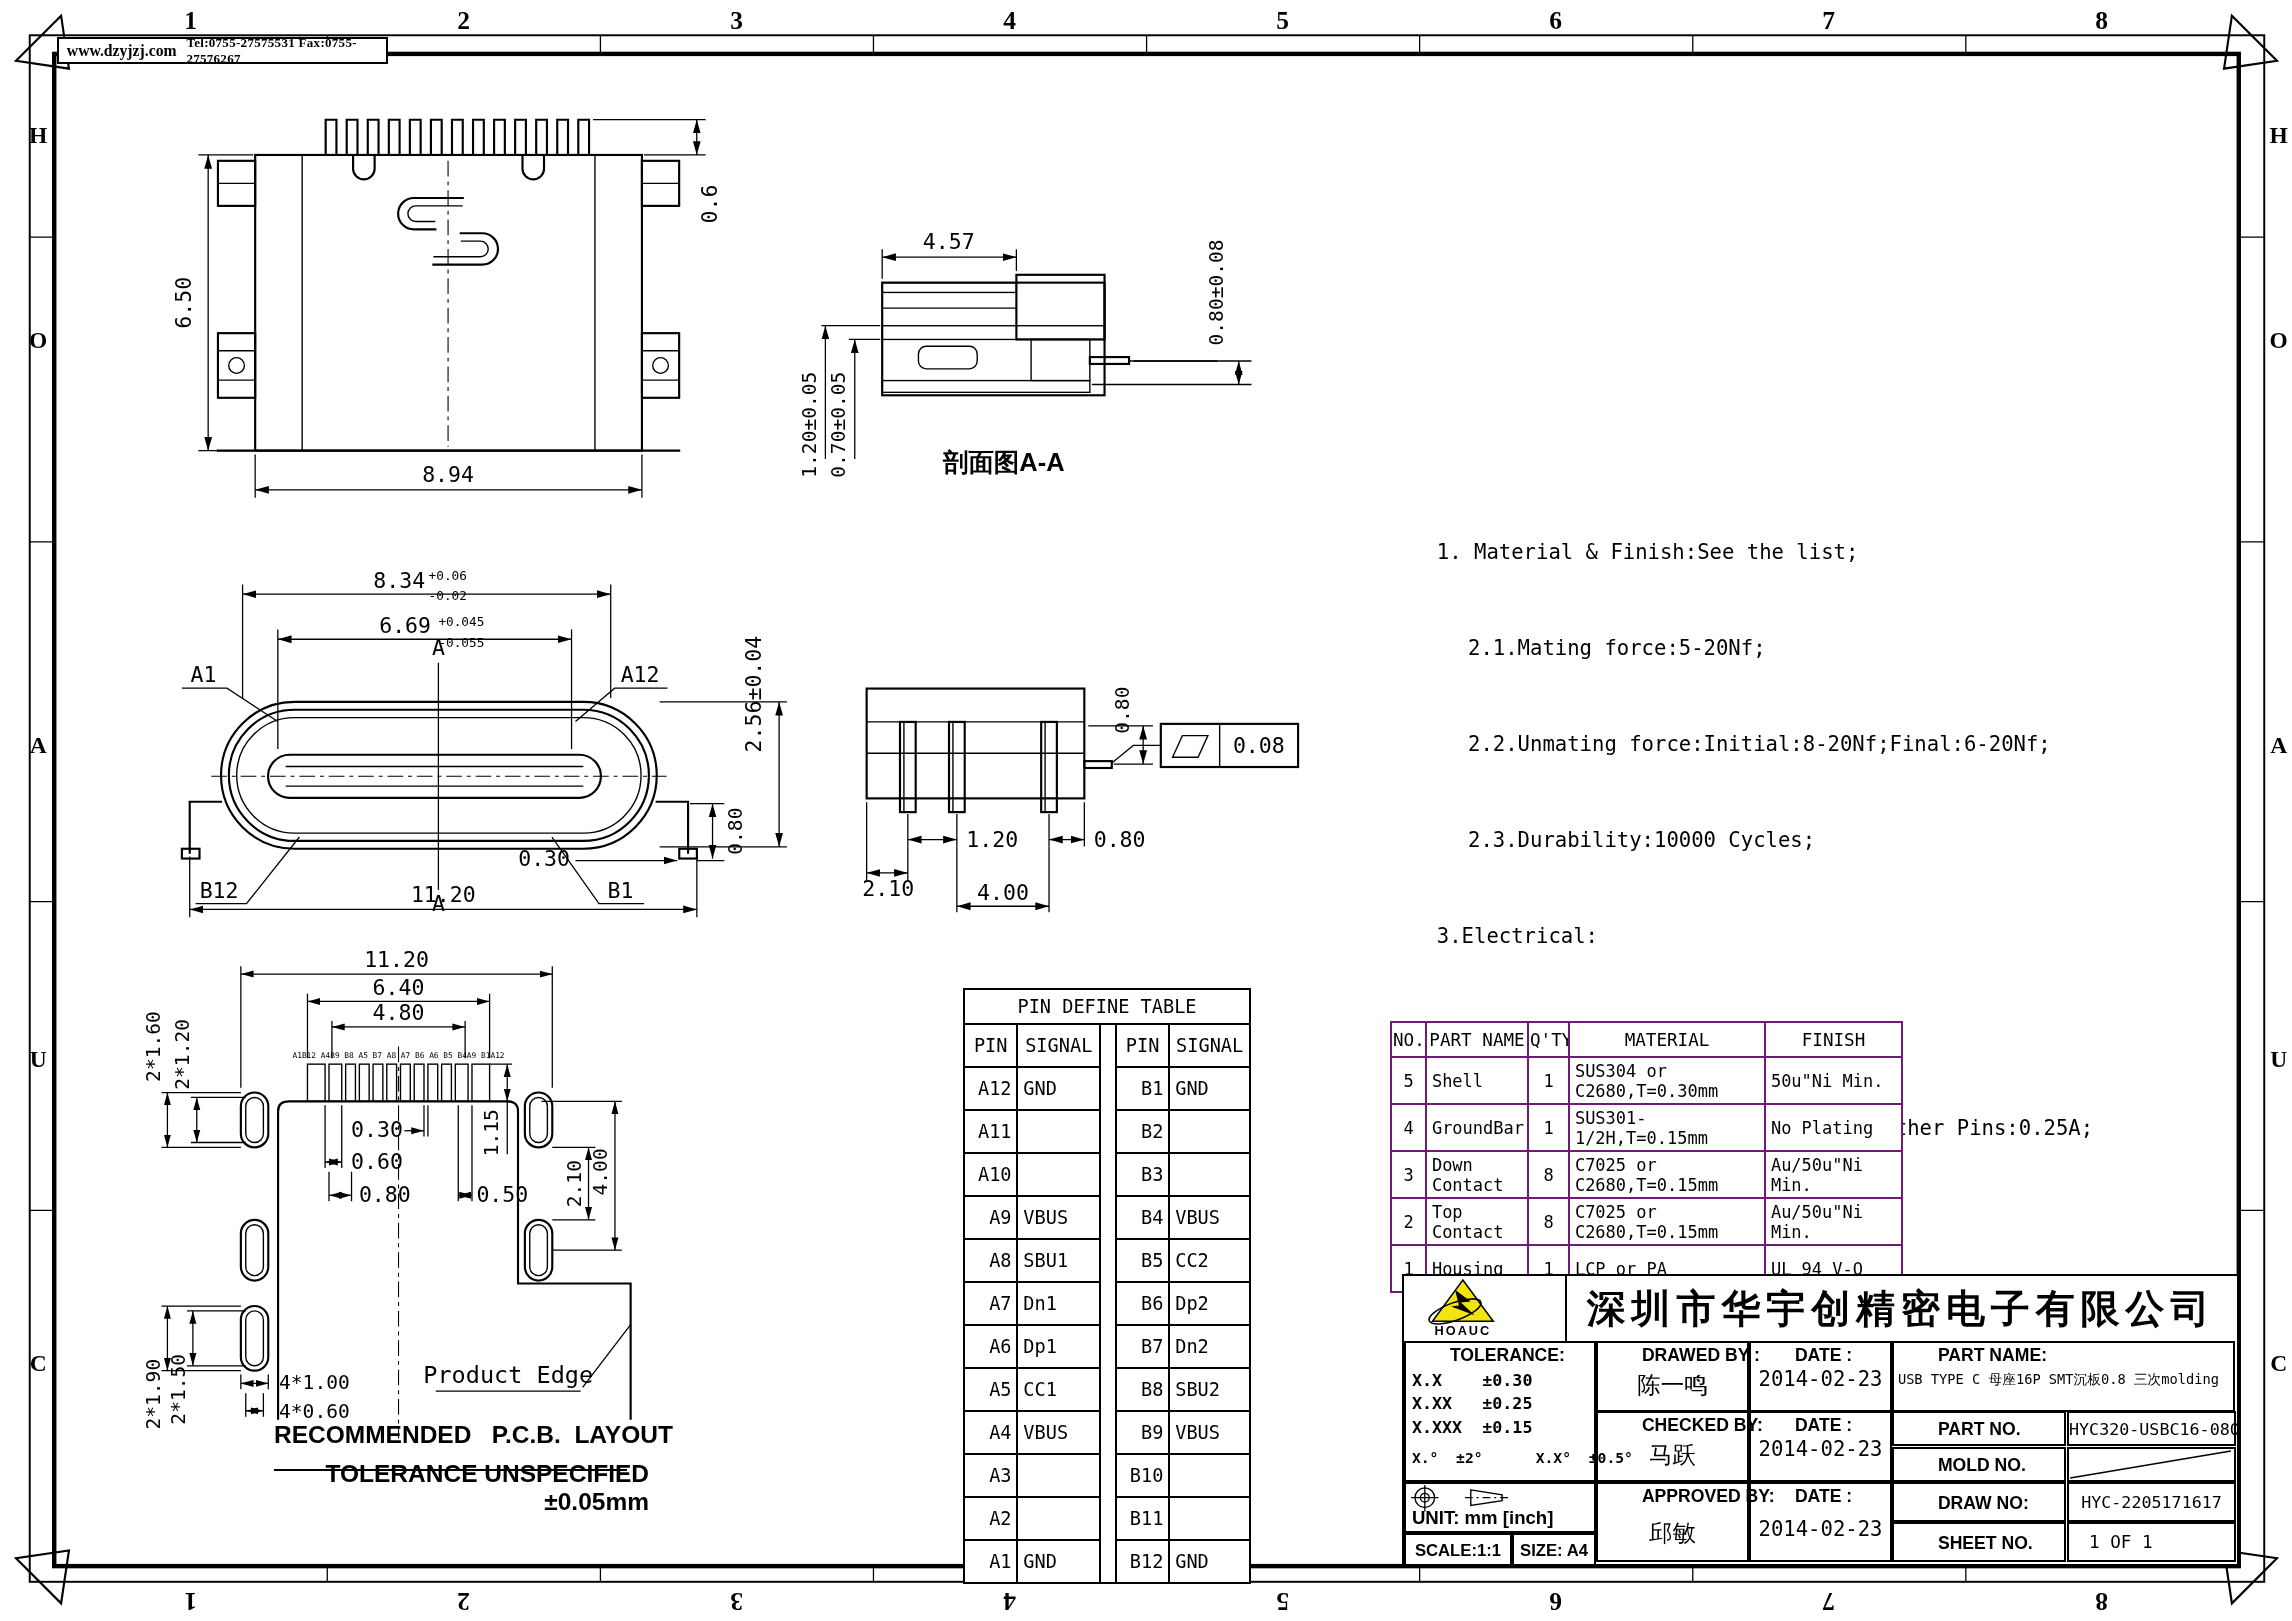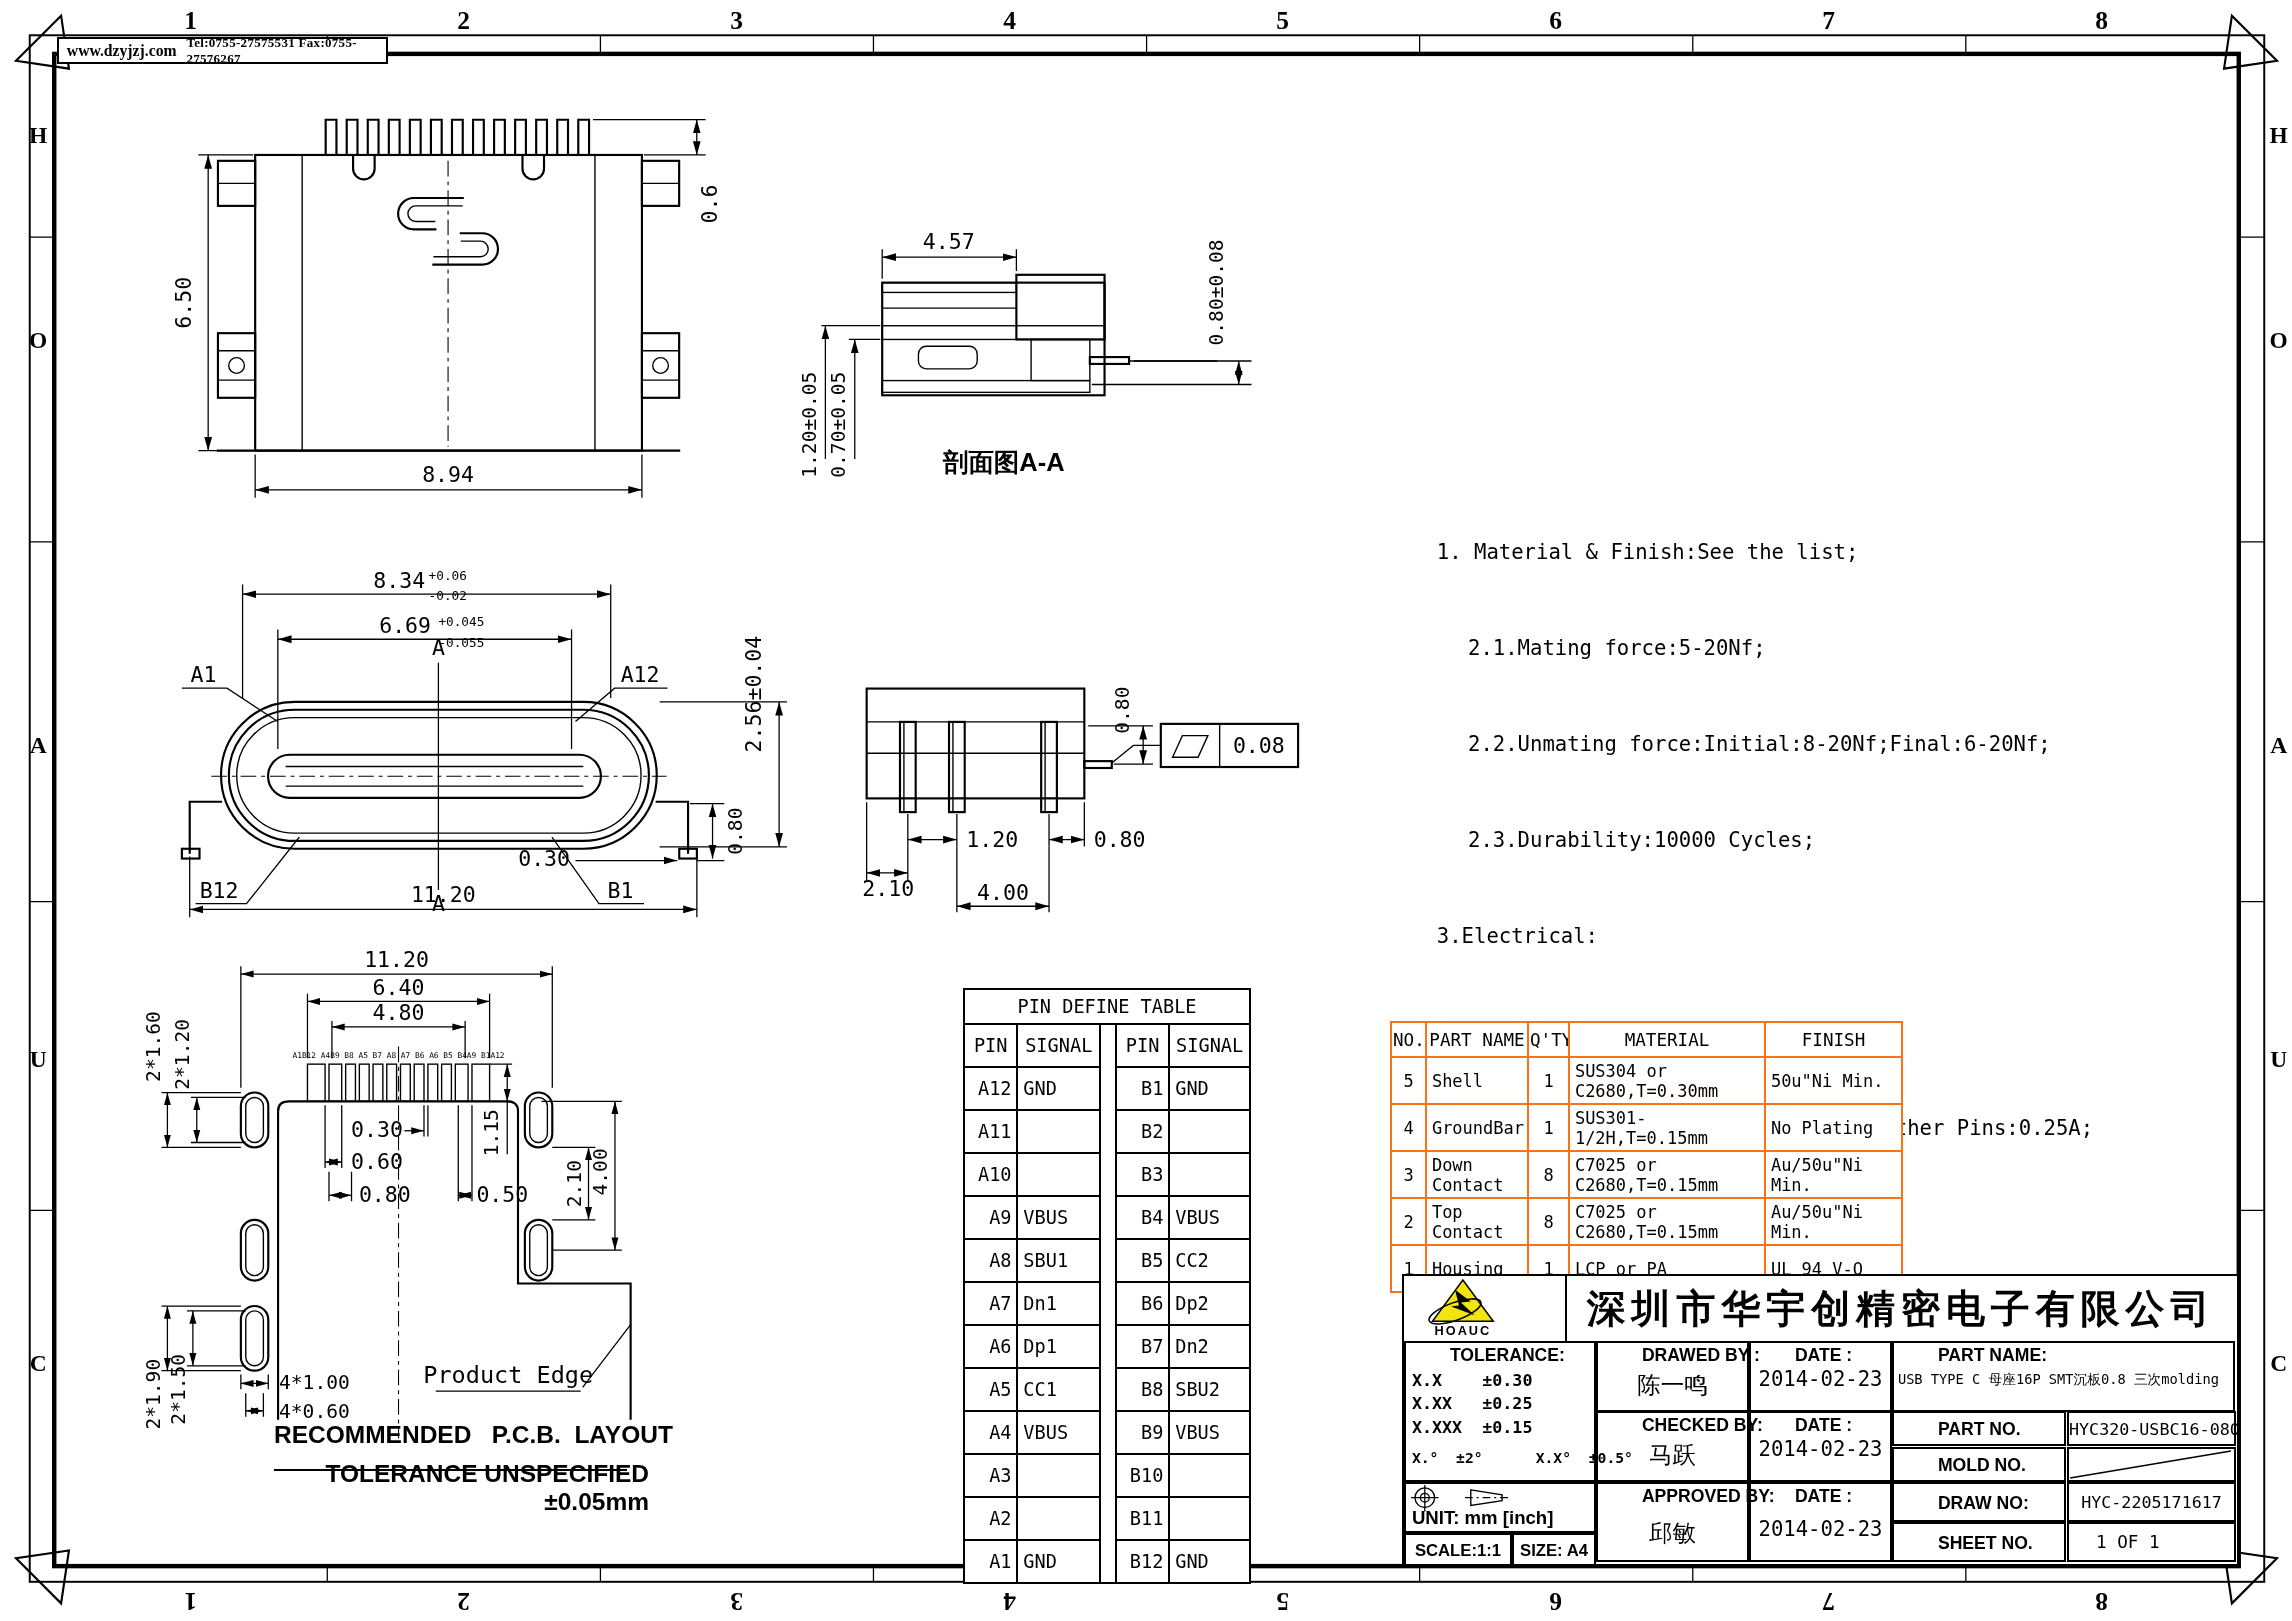--- a/index.html
+++ b/index.html
@@ -37,21 +37,21 @@
   
   table{border-collapse:collapse;background:#fff;}
   .pin-table{position:absolute;left:963px;top:988px;width:288px;border:2.9px solid #000;table-layout:fixed;}
   .pin-table td{border:2px solid #000;height:39px;font:18.6px "DejaVu Sans Mono",monospace;overflow:hidden;}
   .pin-table td.ttl{height:31px;text-align:center;font-size:18.6px;}
   .pin-table td.hd{text-align:center;}
   .pin-table td.pn{text-align:right;padding-right:4.9px;}
   .pin-table td.sg{text-align:left;padding-left:4.9px;}
   .pin-table td.gap{border-top:none;border-bottom:none;}
   .mat-table{position:absolute;left:1390px;top:1021px;width:512px;border:2.9px solid #000;table-layout:fixed;}
-  .mat-table td{border:2px solid #f97316;font:17px "DejaVu Sans Mono",monospace;overflow:hidden;height:43px;}
+  .mat-table td{border:2px solid #701a75;font:17px "DejaVu Sans Mono",monospace;overflow:hidden;height:43px;}
   .mat-table tr.h td{height:31px;text-align:center;font-size:17.6px;}
   .mat-table td.c{text-align:center;}
   .mat-table td.l{text-align:left;padding-left:4.9px;}
   
   .pcb-cap1{position:absolute;left:274px;top:1421px;width:353px;text-align:center;
             font:bold 24.5px "Liberation Sans",sans-serif;white-space:pre;border-bottom:2.9px solid #000;padding-bottom:20px;}
   .pcb-cap2{position:absolute;left:253px;top:1460px;width:396px;text-align:right;
             font:bold 24.5px "Liberation Sans",sans-serif;}
   
   .tblock{position:absolute;left:1402px;top:1274px;width:837px;height:292px;border:2.9px solid #000;box-sizing:border-box;background:#fff;}
@@ -654,18 +654,18 @@
     <div class="cell" style="left:488px;top:206px;width:174px;height:40px">
         <div class="lab" style="top:8.8px">DRAW NO:</div>
       </div>
     <div class="cell" style="left:663px;top:206px;width:169px;height:40px">
         <div class="mid" style="font-size:16.7px">HYC-2205171617</div>
       </div>
     <div class="cell" style="left:488px;top:246px;width:174px;height:40px">
         <div class="lab" style="top:8.8px">SHEET NO.</div>
       </div>
     <div class="cell" style="left:663px;top:246px;width:169px;height:40px">
-        <div class="mid" style="font-size:17.6px;text-align:left;padding-left:27px">1 OF 1</div>
+        <div class="mid" style="font-size:17.6px;text-align:left;padding-left:20px">1 OF 1</div>
       </div>
   </div>
 
 </div>
 
 
 </body></html>

